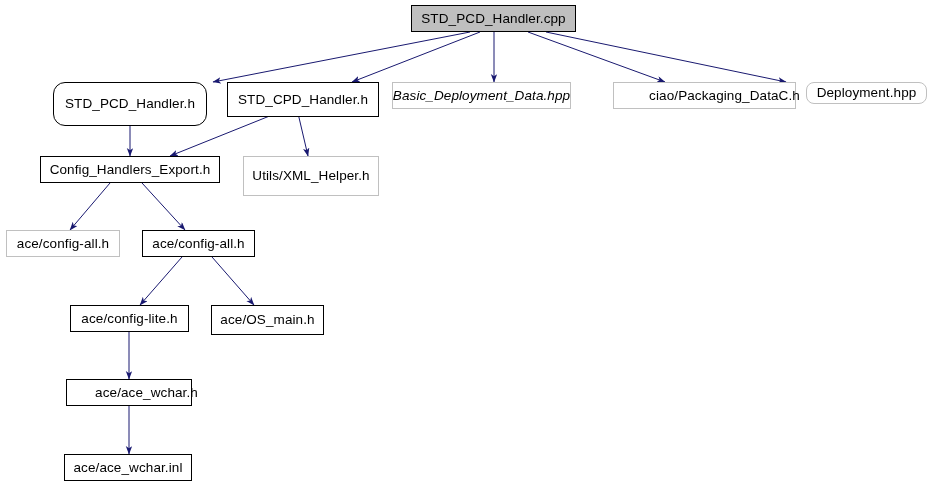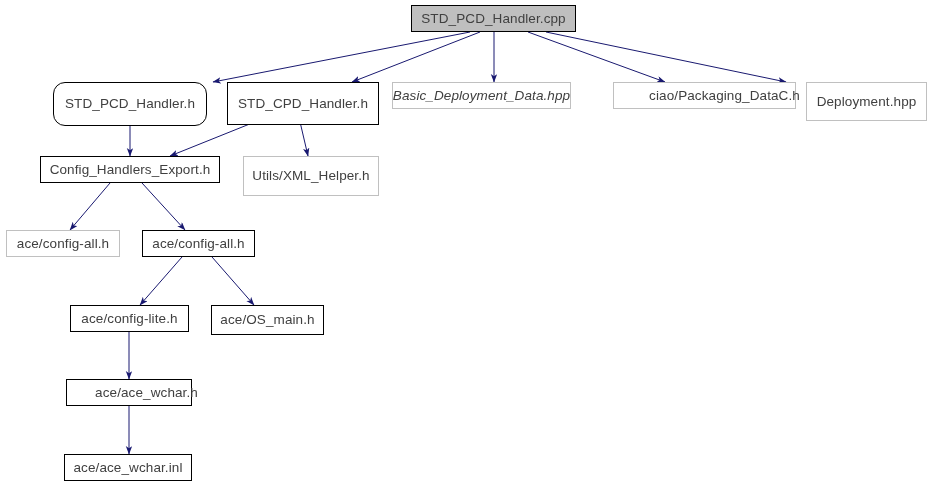--- a/index.html
+++ b/index.html
@@ -26,21 +26,21 @@
   }
   .node-box {
     position: absolute;
     box-sizing: border-box;
     display: flex;
     align-items: center;
     justify-content: center;
     background: #ffffff;
     border: 1px solid #c0c0c0;
     font-size: 13.5px;
-    color: #404040;
+    color: #000000;
     letter-spacing: 0.1px;
     white-space: nowrap;
     line-height: 1;
   }
   .node-box.strong {
     border: 1px solid #000000;
   }
   .node-box.root {
     background: #bfbfbf;
     border: 1px solid #000000;
@@ -76,30 +76,30 @@
         <path d="M 129,406 L 129,454" stroke="#191970" stroke-width="1" fill="none" marker-end="url(#arrowhead)"></path>
       </g>
   </svg>
   <div id="nodes-layer">
       <div class="node-box root" style="left: 411px; top: 5px; width: 165px; height: 27px;">
         <span class="node-label">STD_PCD_Handler.cpp</span>
       </div>
       <div class="node-box strong" style="left: 53px; top: 82px; width: 154px; height: 44px; border-radius: 12px;">
         <span class="node-label">STD_PCD_Handler.h</span>
       </div>
-      <div class="node-box strong" style="left: 227px; top: 82px; width: 152px; height: 43px;">
+      <div class="node-box strong" style="left: 227px; top: 82px; width: 152px; height: 35px;">
         <span class="node-label">STD_CPD_Handler.h</span>
       </div>
       <div class="node-box" style="left: 392px; top: 82px; width: 179px; height: 27px; font-style: italic;">
         <span class="node-label">Basic_Deployment_Data.hpp</span>
       </div>
       <div class="node-box" style="left: 613px; top: 82px; width: 183px; height: 27px; padding-left: 40px;">
         <span class="node-label">ciao/Packaging_DataC.h</span>
       </div>
-      <div class="node-box" style="left: 806px; top: 82px; width: 121px; height: 39px;">
+      <div class="node-box" style="left: 806px; top: 82px; width: 121px; height: 22px; border-radius: 8px;">
         <span class="node-label">Deployment.hpp</span>
       </div>
       <div class="node-box strong" style="left: 40px; top: 156px; width: 180px; height: 27px;">
         <span class="node-label">Config_Handlers_Export.h</span>
       </div>
       <div class="node-box" style="left: 243px; top: 156px; width: 136px; height: 40px;">
         <span class="node-label">Utils/XML_Helper.h</span>
       </div>
       <div class="node-box" style="left: 6px; top: 230px; width: 114px; height: 27px;">
         <span class="node-label">ace/config-all.h</span>

